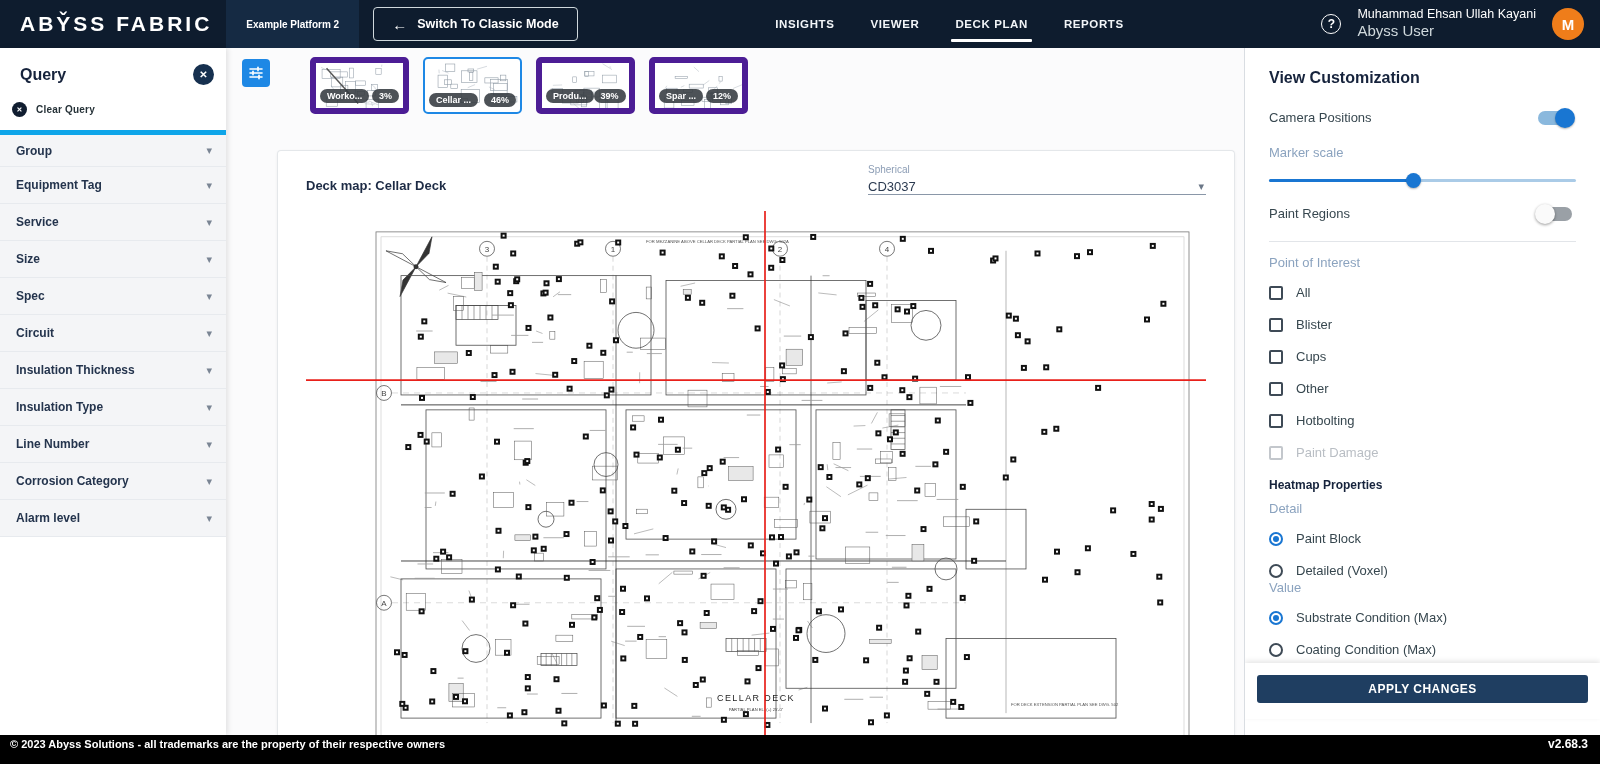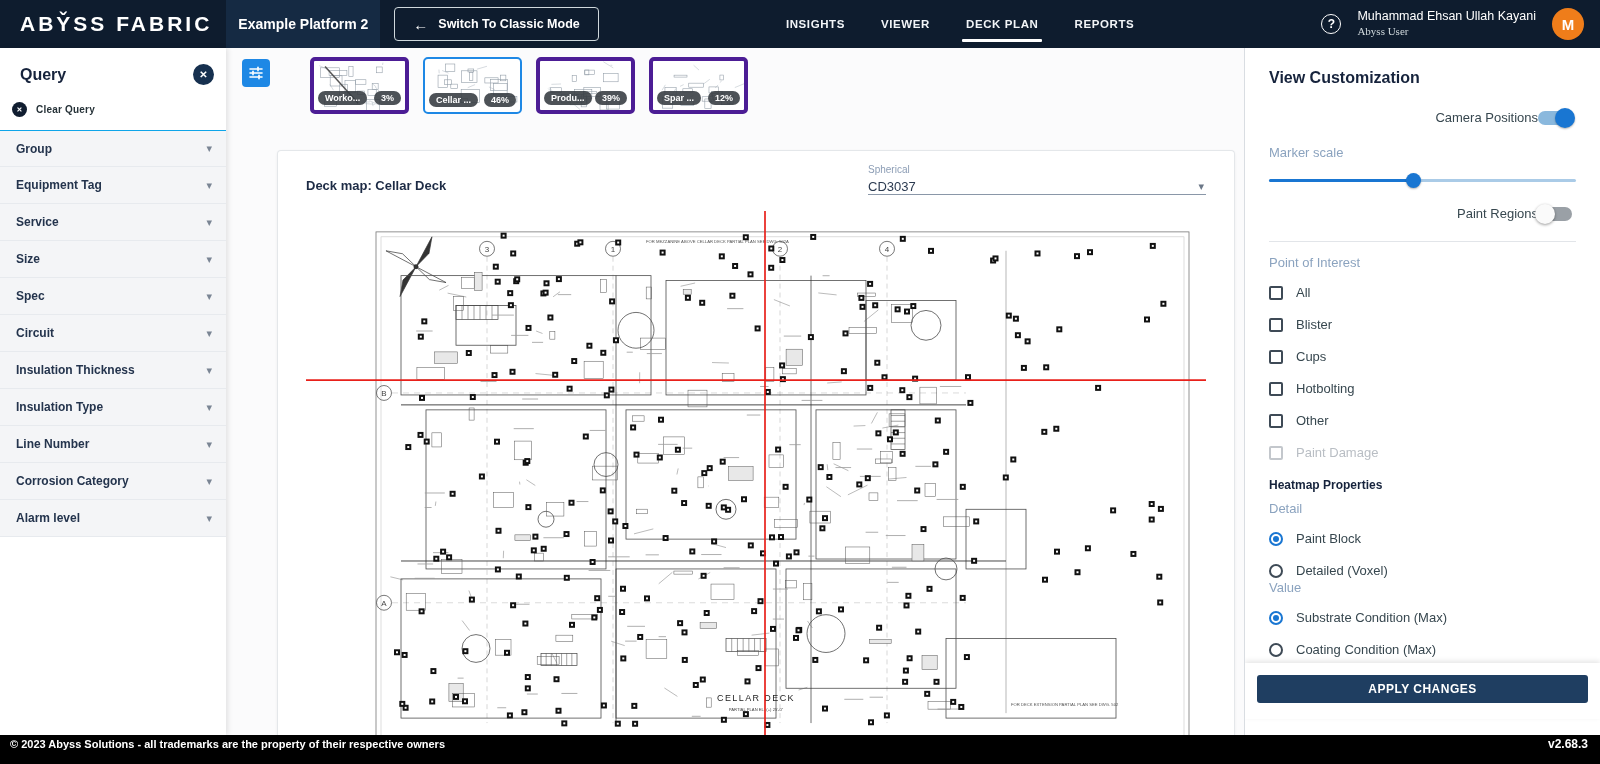--- a/index.html
+++ b/index.html
@@ -3,64 +3,64 @@
 <meta charset="utf-8">
 <style>
   * { margin:0; padding:0; box-sizing:border-box; }
   html,body { width:1600px; height:764px; overflow:hidden; }
   body { font-family:"Liberation Sans", sans-serif; background:#fbfbfc; }
   .app { width:1600px; height:764px; display:flex; flex-direction:column; position:relative; }
 
   
   .topbar { height:48px; background:#0e1c2e; display:flex; align-items:stretch; flex:0 0 48px; color:#fff; }
   .logo { display:flex; align-items:center; font-size:21px; font-weight:bold; letter-spacing:3px; padding:0 14px 0 20px; white-space:nowrap; }
-  .platform-box { background:#152a43; display:flex; align-items:center; padding:0 12px; font-size:14px; font-weight:bold; margin-right:14px; }
+  .platform-box { background:#152a43; display:flex; align-items:center; padding:0 20px; font-size:10px; font-weight:bold; margin-right:14px; }
   .switch-classic { background:transparent; border:1px solid #cfd8dc; border-radius:4px; color:#fff; font-family:inherit;
     font-size:12.5px; font-weight:bold; display:flex; align-items:center; gap:10px; padding:0 18px; margin:7px 0; cursor:pointer; }
   .switch-classic .arr { font-size:15px; }
   .tabs { display:flex; gap:36px; margin:0 auto; align-items:stretch; }
   .tab { display:flex; align-items:center; font-size:11.5px; font-weight:bold; letter-spacing:.6px; position:relative; cursor:pointer; color:#f2f5f8; }
   .tab.active:after { content:""; position:absolute; left:-4px; right:-4px; bottom:6px; height:3px; background:#fff; border-radius:1px; }
   .top-right { display:flex; align-items:center; gap:16px; padding-right:16px; }
   .help-icon { width:20px; height:20px; border:1.6px solid #fff; border-radius:50%; display:flex; align-items:center; justify-content:center;
     font-size:12px; font-weight:bold; cursor:pointer; }
   .user-block { text-align:left; line-height:1.25; }
   .user-name { font-size:12.5px; font-weight:normal; }
-  .user-role { font-size:11px; color:#cfd8dc;font-family:Liberation Serif, serif; }
+  .user-role { font-size:15px; color:#cfd8dc; }
   .avatar { width:32px; height:32px; border-radius:50%; background:#ef7d1a; display:flex; align-items:center; justify-content:center;
     font-size:15px; font-weight:bold; cursor:pointer; }
 
   
   .body { flex:1 1 auto; display:flex; min-height:0; }
 
   
   .left { width:226px; flex:0 0 226px; background:#fff; box-shadow:2px 0 5px rgba(0,0,0,.10); z-index:3; }
   .query-head { display:flex; align-items:center; justify-content:space-between; padding:16px 12px 0 20px; }
   .query-title { font-size:16px; font-weight:bold; color:#16233c; }
   .circle-x { width:21px; height:21px; border-radius:50%; background:#16304f; color:#fff; border:none; font-size:10px; font-weight:bold;
     display:flex; align-items:center; justify-content:center; cursor:pointer; font-family:inherit; }
   .clear-query { display:flex; align-items:center; gap:9px; background:none; border:none; font-family:inherit; cursor:pointer;
     margin:17px 0 0 12px; }
   .clear-query .mini-x { width:15px; height:15px; border-radius:50%; background:#101d30; color:#fff; font-size:7px; font-weight:bold;
     display:flex; align-items:center; justify-content:center; }
   .clear-query .lbl { font-size:10px; font-weight:bold; color:#263238; letter-spacing:.2px; }
   .filters { margin-top:13px; }
   .filter-item { height:37px; background:#f4f5f7; border-bottom:1px solid #e7eaee; display:flex; align-items:center;
     justify-content:space-between; padding:0 14px 0 16px; cursor:pointer; }
-  .filter-item:first-child { border-top:1px solid #0ea5e9; }
+  .filter-item:first-child { border-top:5px solid #0ea5e9; }
   .filter-label { font-size:12px; font-weight:bold; color:#24344d; }
   .chev { color:#7a8594; font-size:11px; }
 
   
   .center { flex:1 1 auto; position:relative; background:#fbfbfc; min-width:0; }
   .strip { display:flex; align-items:flex-start; gap:13px; padding:9px 0 0 16px; }
   .filter-btn { width:28px; height:28px; border:none; border-radius:4px; background:#1e88e5; display:flex; align-items:center;
     justify-content:center; cursor:pointer; margin-top:2px; }
   .thumbs { display:flex; gap:14px; margin-left:27px; }
-  .thumb { width:99px; height:57px; background:#fff; border:4px solid #4c1d95; border-radius:5px; position:relative; cursor:pointer; overflow:hidden; }
+  .thumb { width:99px; height:57px; background:#fff; border:6px solid #4c1d95; border-radius:5px; position:relative; cursor:pointer; overflow:hidden; }
   .thumb.selected { border:2px solid #1e88e5; }
   .thumb svg { position:absolute; inset:0; }
   .thumb .pills { position:absolute; left:4px; right:4px; bottom:5px; display:flex; justify-content:space-between; }
   .pill { background:rgba(52,58,64,.88); color:#fff; font-size:9px; font-weight:bold; border-radius:8px; padding:2px 7px; white-space:nowrap; }
 
   .card { position:absolute; left:51px; right:9px; top:102px; bottom:0; background:#fff; border:1px solid #e4e7ea;
     border-bottom:none; border-radius:4px 4px 0 0; box-shadow:0 1px 3px rgba(0,0,0,.06); }
   .card-head { display:flex; justify-content:space-between; align-items:flex-start; padding:13px 28px 0 28px; }
   .card-title { font-size:13px; font-weight:bold; color:#1d2b45; margin-top:14px; }
   .mui-select { width:338px; cursor:pointer; }
@@ -68,21 +68,21 @@
   .sel-value-row { display:flex; justify-content:space-between; align-items:center; border-bottom:1px solid #8a97a8; padding:4px 2px 0 0; }
   .sel-value { font-size:13px; color:#2b3a50; }
   .sel-caret { color:#6b7787; font-size:11px; }
   .drawing { position:absolute; left:28px; right:28px; top:60px; bottom:0; background:#fff; overflow:hidden; }
   .drawing svg { width:100%; height:100%; display:block; }
 
   
   .right { width:356px; flex:0 0 356px; background:#fff; border-left:1px solid #d9dde2; position:relative; overflow:hidden;
     padding:0 24px; z-index:2; }
   .vc-title { font-size:16px; font-weight:bold; color:#16233c; margin-top:21px; }
-  .row-between { display:flex; align-items:center; justify-content:flex-end; }
+  .row-between { display:flex; align-items:center; justify-content:space-between; }
   .vc-row { margin-top:23px; }
   .ctl-label { font-size:13px; color:#37474f; }
   .muted-label { font-size:13px; color:#8ba3bf; }
   .switch { width:34px; height:14px; border-radius:7px; position:relative; cursor:pointer; margin-right:4px; }
   .switch.on { background:#8ab8dd; }
   .switch.on .knob { position:absolute; right:-3px; top:-3px; width:20px; height:20px; border-radius:50%; background:#1976d2; box-shadow:0 1px 2px rgba(0,0,0,.3); }
   .switch.off { background:#9aa0a6; }
   .switch.off .knob { position:absolute; left:-3px; top:-3px; width:20px; height:20px; border-radius:50%; background:#fafafa; box-shadow:0 1px 3px rgba(0,0,0,.4); }
   .slider { position:relative; height:14px; margin-top:12px; cursor:pointer; }
   .slider .track { position:absolute; left:0; right:0; top:6px; height:3px; background:#aacbe7; border-radius:2px; }
@@ -1144,25 +1144,25 @@
           <div class="check-row">
             <span class="checkbox"></span>
             <span class="ctl-label">Blister</span>
           </div>
           <div class="check-row">
             <span class="checkbox"></span>
             <span class="ctl-label">Cups</span>
           </div>
           <div class="check-row">
             <span class="checkbox"></span>
-            <span class="ctl-label">Hotbolting</span>
+            <span class="ctl-label">Other</span>
           </div>
           <div class="check-row">
             <span class="checkbox"></span>
-            <span class="ctl-label">Other</span>
+            <span class="ctl-label">Hotbolting</span>
           </div>
           <div class="check-row disabled">
             <span class="checkbox"></span>
             <span class="ctl-label">Paint Damage</span>
           </div>
         </div>
 
       <div class="sec-title">Heatmap Properties</div>
       <div class="muted-label" style="margin-top:9px;">Detail</div>
       <div id="detail-rows">

